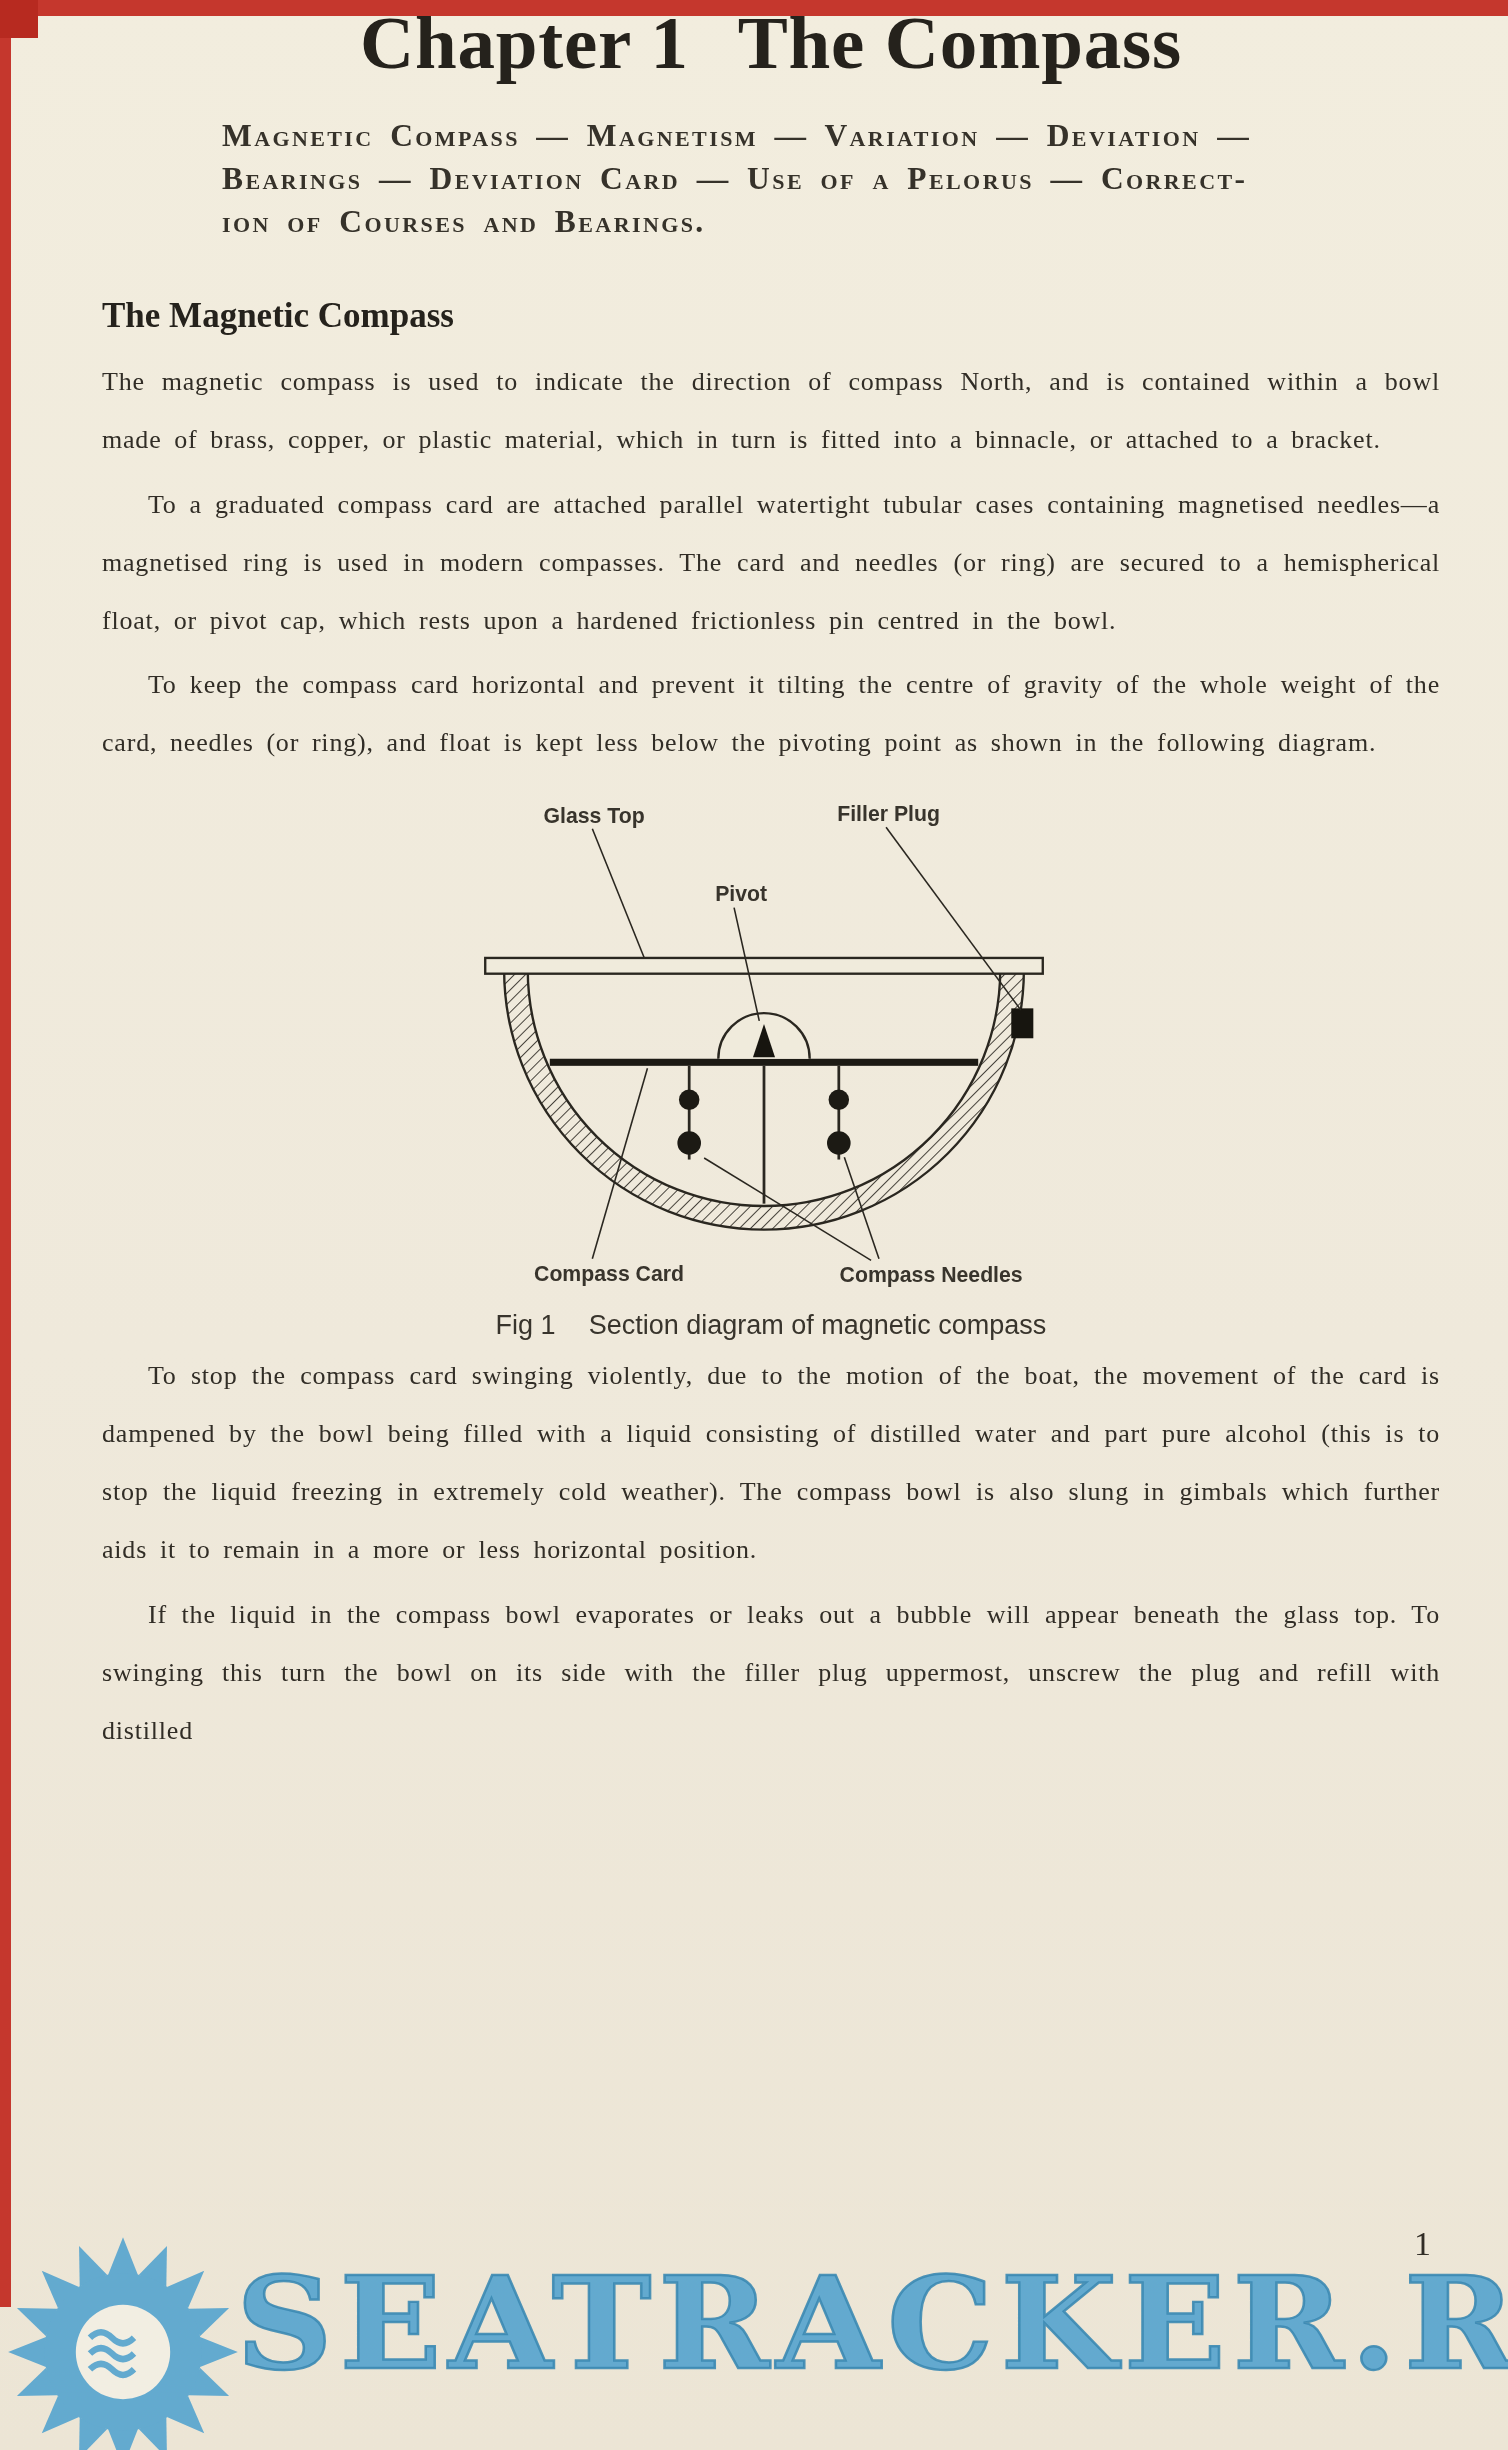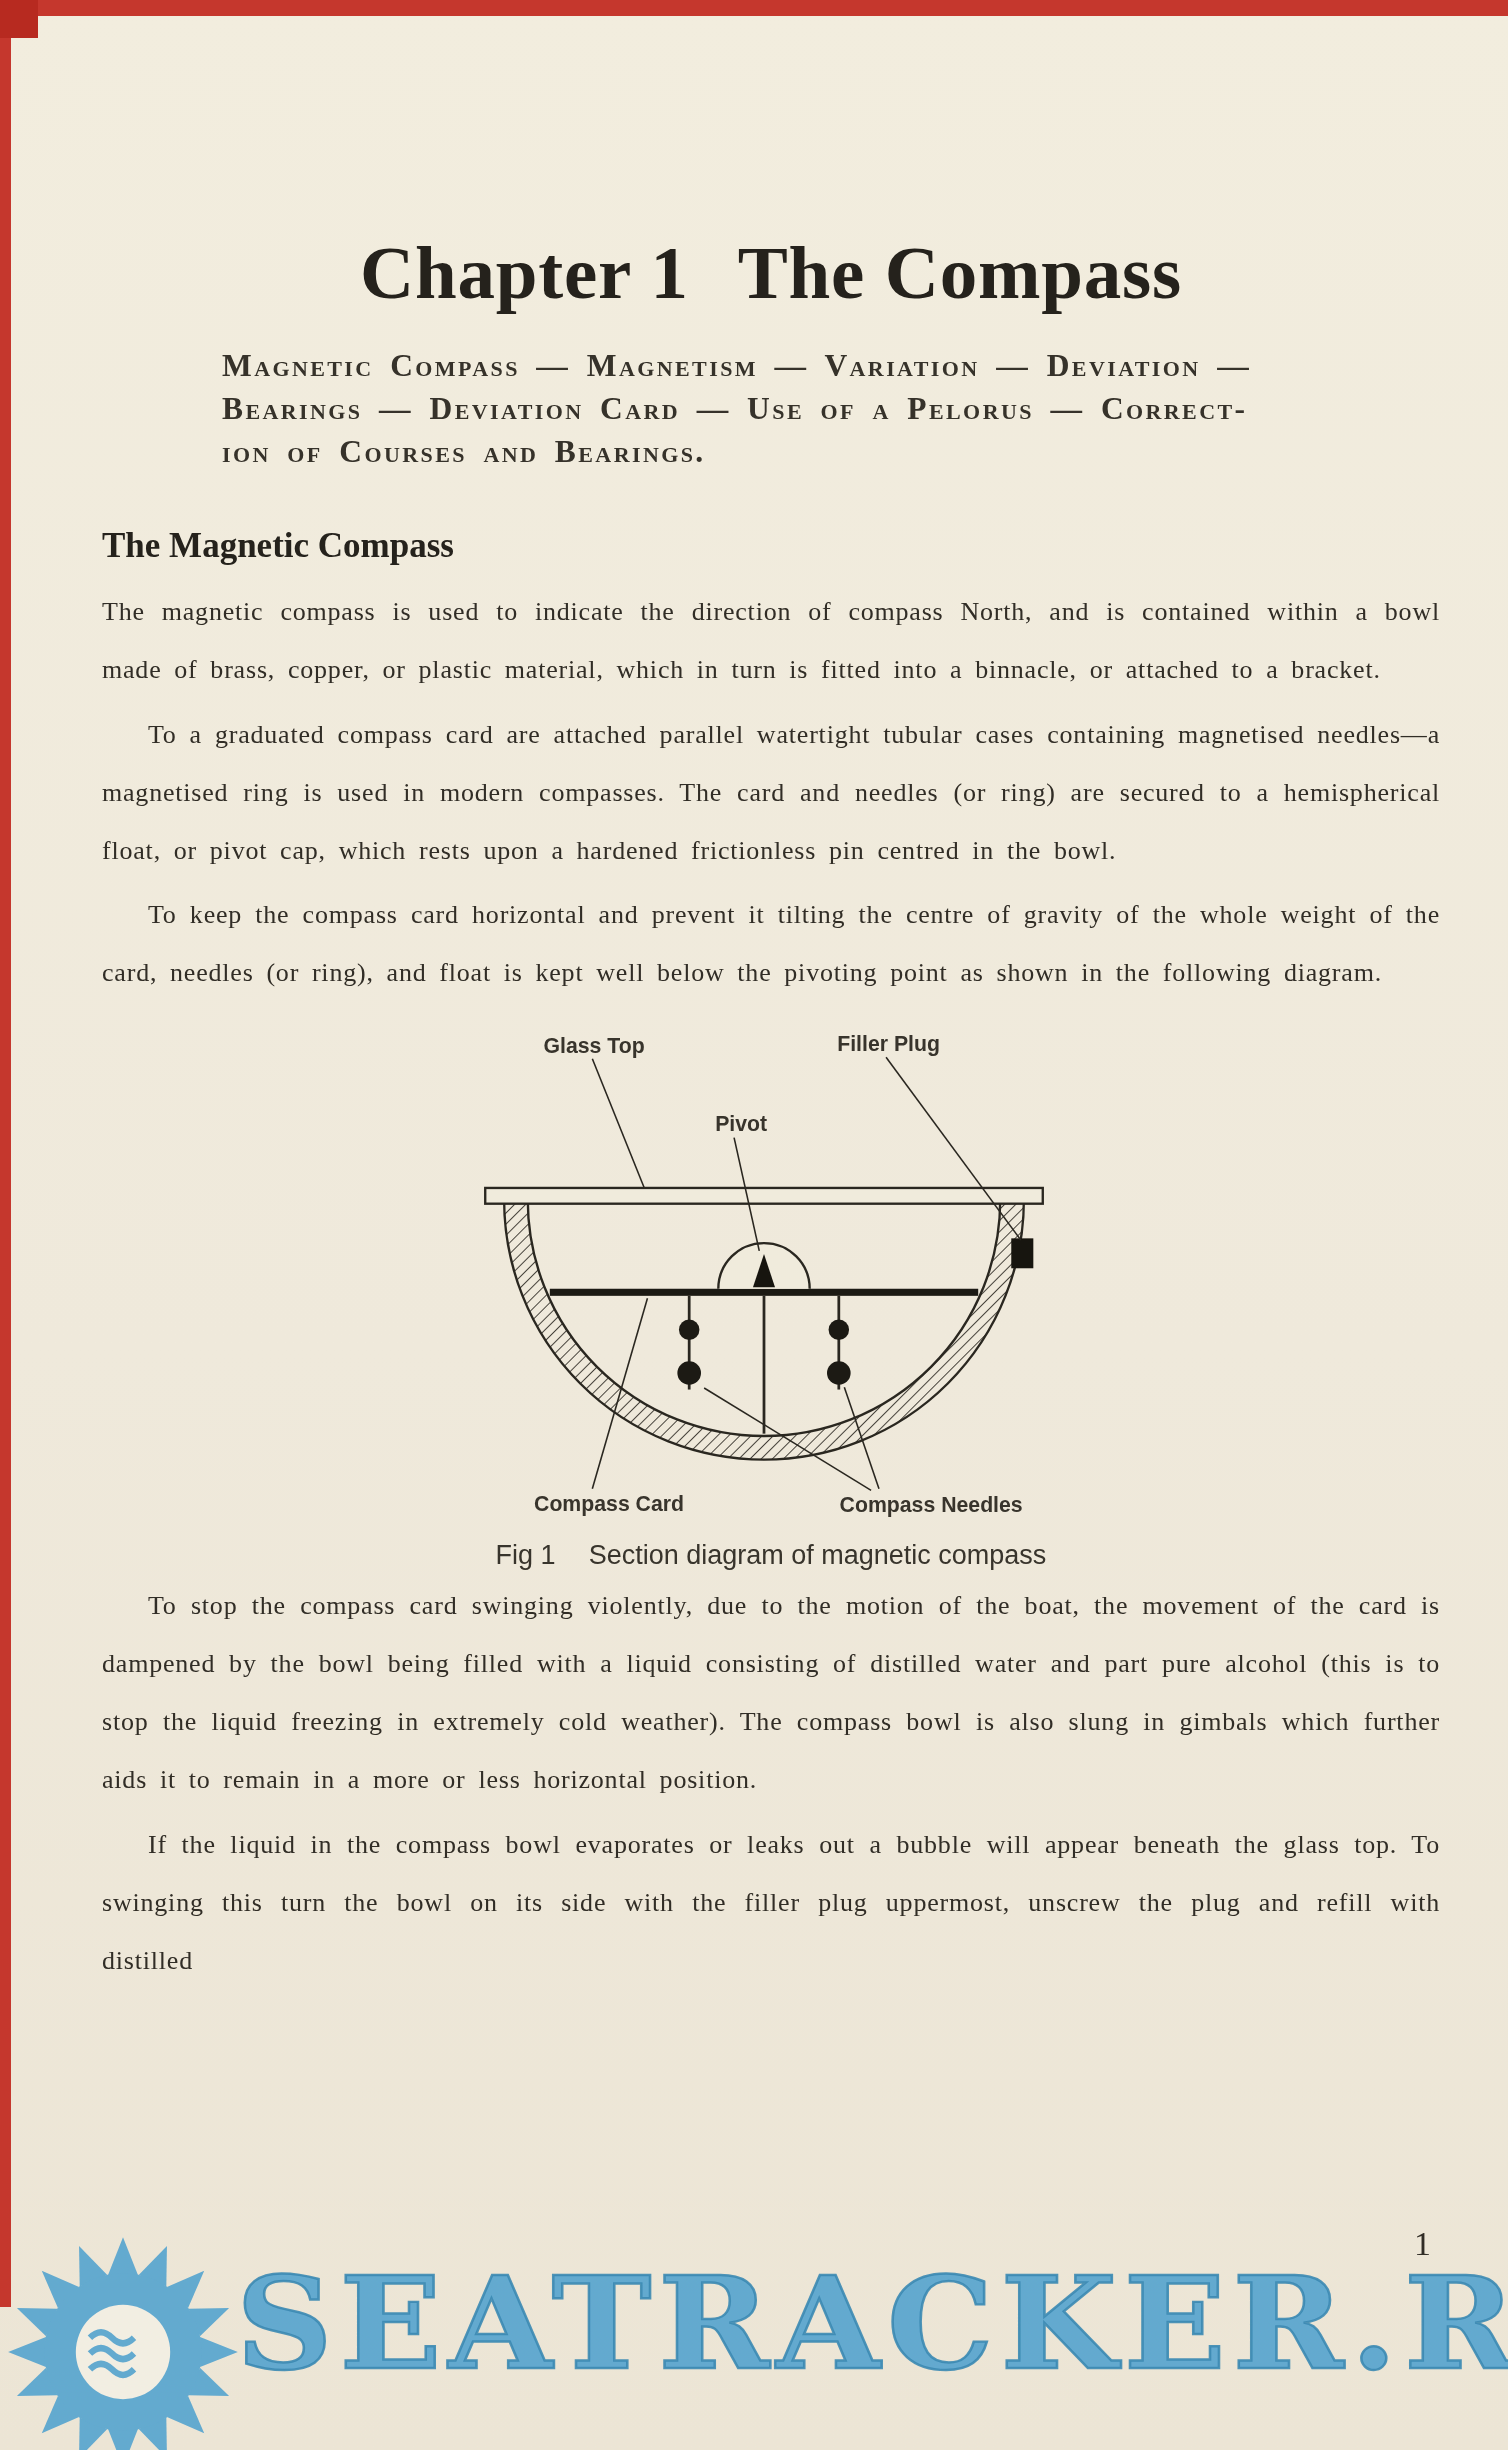--- a/index.html
+++ b/index.html
@@ -9,21 +9,21 @@
     background:linear-gradient(180deg,#f2edde 0%,#efe9db 55%,#ece5d5 100%);
     font-family:"Liberation Serif", serif; color:#312d26;
   }
   
   .red-top  { position:absolute; left:0; top:0; width:100%; height:15.7px; background:#c5372d; }
   .red-corner { position:absolute; left:0; top:0; width:38px; height:38px; background:#b72a20; }
   .red-left { position:absolute; left:0; top:0; width:11px; height:2307px; background:#c5372d; }
 
   .content { position:absolute; left:102px; top:0; width:1338px; }
 
-  .chapter-title { margin-top:230px; text-align:center; font-size:75px; font-weight:bold; letter-spacing:0.8px; color:#25221c; }
+  .chapter-title { text-align:center; font-size:75px; font-weight:bold; letter-spacing:0.8px; color:#25221c; }
   .tgap { display:inline-block; width:49px; }
 
   .subtitle { margin:28px 0 0 120px; font-size:31.5px; line-height:43px;
               font-variant:small-caps; letter-spacing:2.4px; word-spacing:6.3px; color:#36322a;font-weight:bold; }
 
   .section-heading { margin-top:53px; font-size:35px; font-weight:bold; color:#25221c; }
 
   .para { font-size:26px; line-height:58px; text-align:justify;
           letter-spacing:0.8px; word-spacing:5.5px; margin-top:6.3px; }
   .para.first { margin-top:17.3px; }
@@ -65,21 +65,21 @@
     <div class="subtitle">
       <div class="subline">Magnetic Compass — Magnetism — Variation — Deviation —</div>
       <div class="subline">Bearings — Deviation Card — Use of a Pelorus — Correct-</div>
       <div class="subline">ion of Courses and Bearings.</div>
     </div>
 
     <h2 class="section-heading">The Magnetic Compass</h2>
 
     <p class="para first">The magnetic compass is used to indicate the direction of compass North, and is contained within a bowl made of brass, copper, or plastic material, which in turn is fitted into a binnacle, or attached to a bracket.</p>
     <p class="para indent">To a graduated compass card are attached parallel watertight tubular cases containing magnetised needles—a magnetised ring is used in modern compasses. The card and needles (or ring) are secured to a hemispherical float, or pivot cap, which rests upon a hardened frictionless pin centred in the bowl.</p>
-    <p class="para indent">To keep the compass card horizontal and prevent it tilting the centre of gravity of the whole weight of the card, needles (or ring), and float is kept well below the pivoting point as shown in the following diagram.</p>
+    <p class="para indent">To keep the compass card horizontal and prevent it tilting the centre of gravity of the whole weight of the card, needles (or ring), and float is kept less below the pivoting point as shown in the following diagram.</p>
 
     <figure>
       <svg class="diagram" width="646" height="504" viewBox="0 0 820 640">
         <defs>
           <pattern id="hatch" width="10" height="10" patternUnits="userSpaceOnUse" patternTransform="rotate(45)">
             <line x1="0" y1="0" x2="0" y2="10" stroke="#45413a" stroke-width="2.5"></line>
           </pattern>
         </defs>
 
         <path d="M 80 227 A 330 330 0 0 0 740 227 L 710 227 A 300 300 0 0 1 110 227 Z" fill="url(#hatch)" stroke="#2a2720" stroke-width="3"></path>

